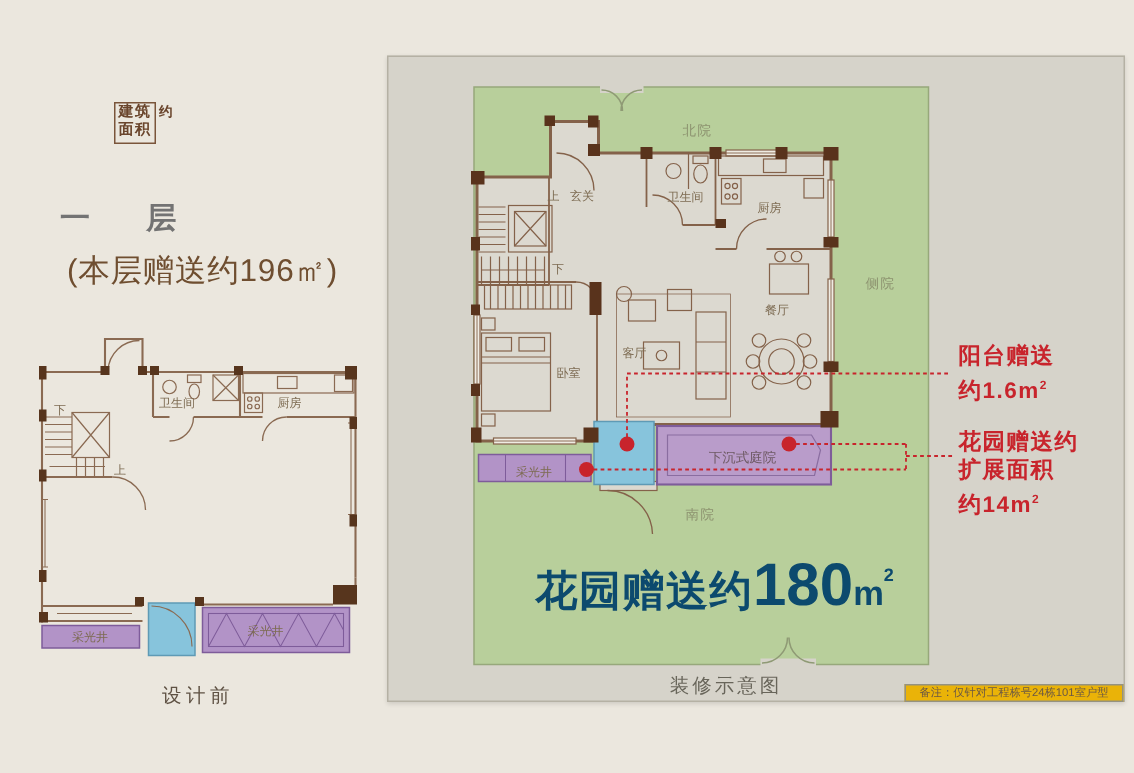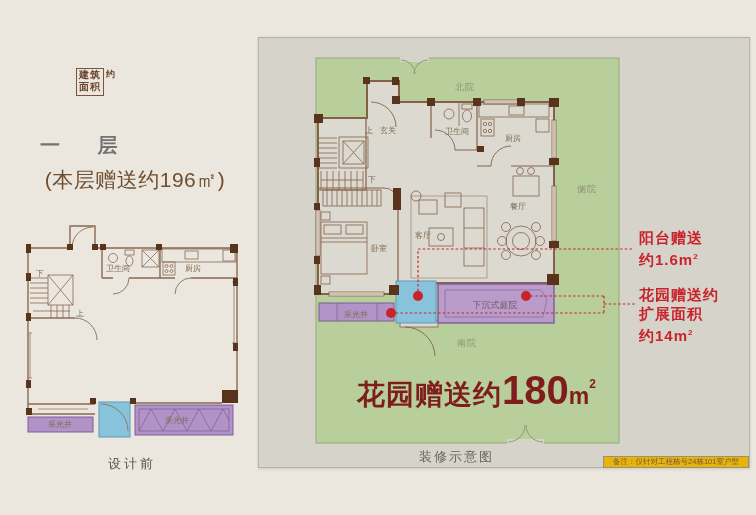--- a/index.html
+++ b/index.html
@@ -35,27 +35,27 @@
     font-size:13px;color:#5f5244;letter-spacing:3px;
   }
   
   .panel{
     position:absolute;left:258px;top:37px;width:492px;height:431px;
     background:#d6d3ca;border:1px solid #b5b1a4;box-sizing:border-box;
     box-shadow:0 1px 3px rgba(0,0,0,.12);
   }
   .ann{position:absolute;color:#c8242c;font-weight:bold;font-size:15px;line-height:19px;letter-spacing:1px;}
   .ann sup{font-size:8px;vertical-align:6px;}
-  .garden-label{position:absolute;color:#7f1d1d;font-weight:bold;white-space:nowrap;}
+  .garden-label{position:absolute;color:#0c4a6e;font-weight:bold;white-space:nowrap;}
   .garden-label .g1{font-size:28px;letter-spacing:1px;}
   .garden-label .g2{font-size:40px;letter-spacing:0;}
   .garden-label .g3{font-size:23px;}
   .garden-label sup{font-size:12px;vertical-align:16px;}
   .plan-caption{
-    position:absolute;left:160px;top:410px;width:130px;
+    position:absolute;left:160px;top:410px;width:130px;text-align:center;
     font-size:13px;color:#68655a;letter-spacing:2px;
   }
   .note-box{
     position:absolute;left:344px;top:418px;width:146px;height:12px;
     border:1px solid #95927f;background:#eab308;box-sizing:border-box;
     font-size:7.5px;line-height:10px;color:#6b5844;text-align:center;white-space:nowrap;
   }
   svg text{font-family:"Liberation Sans",sans-serif;}
   .room-lb{fill:#7d6b52;font-size:8px;}
   .yard-lb{fill:#8c926f;font-size:9px;letter-spacing:1px;}

